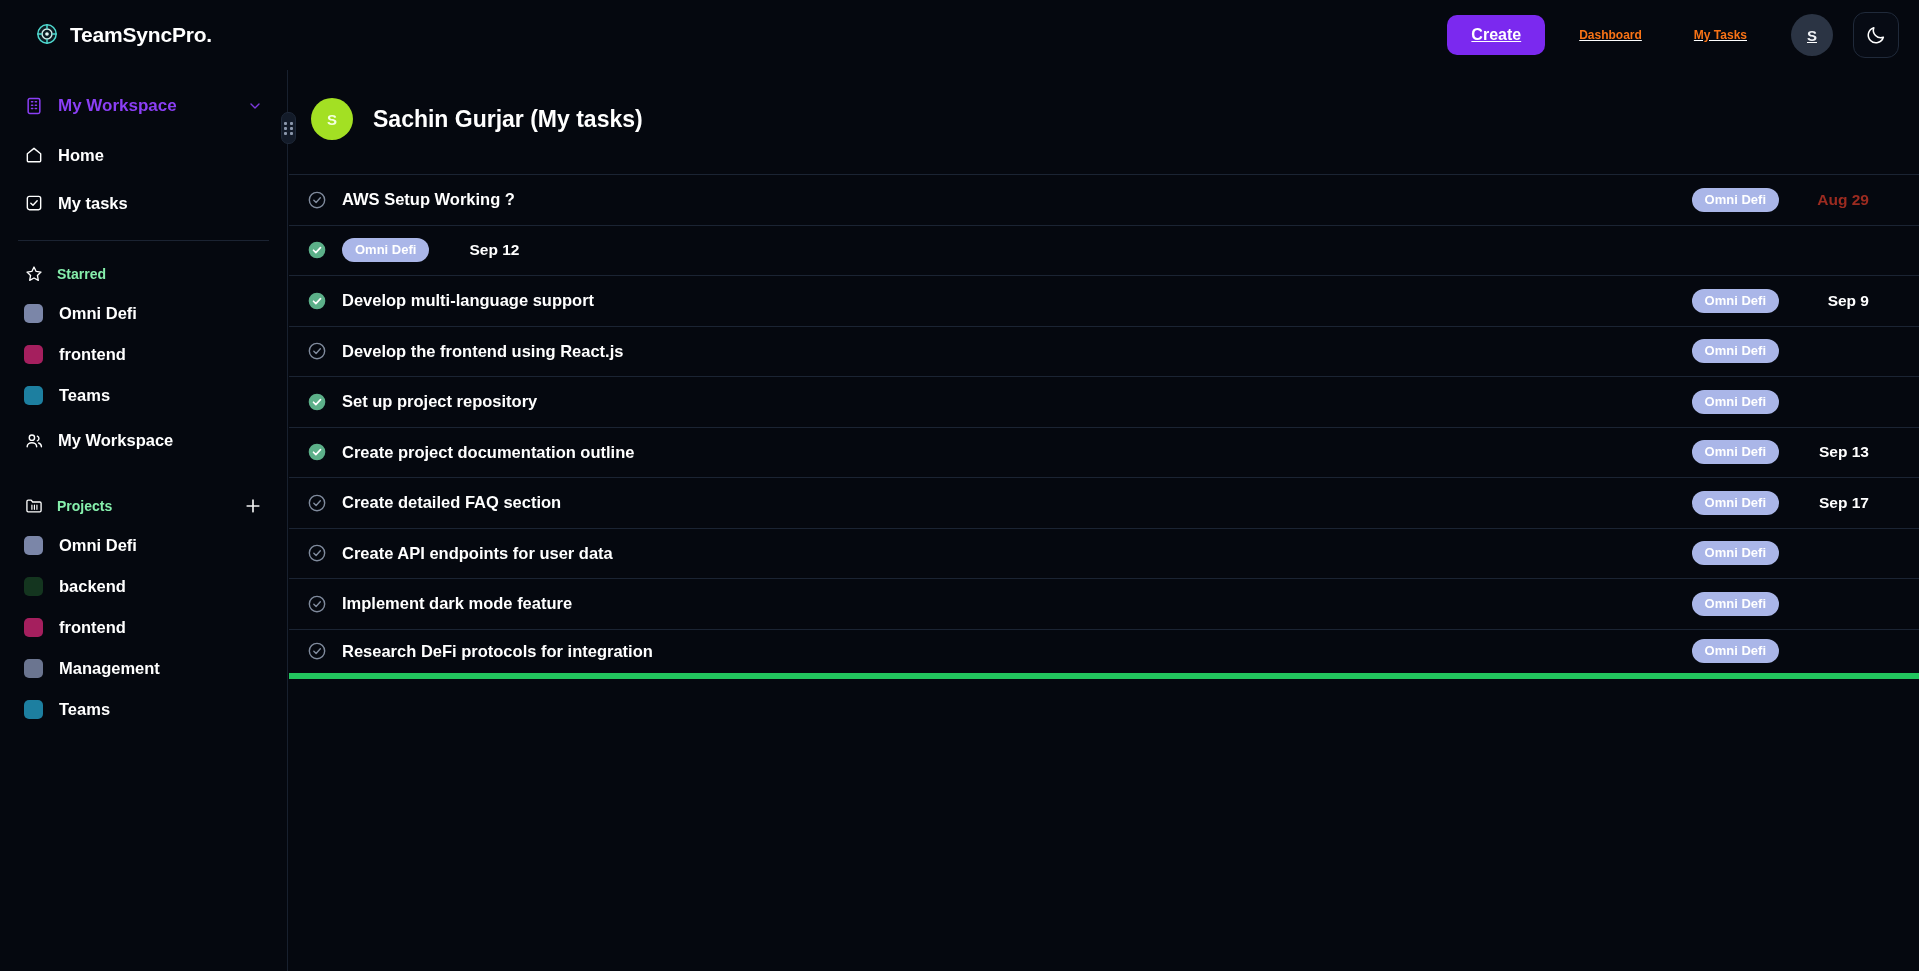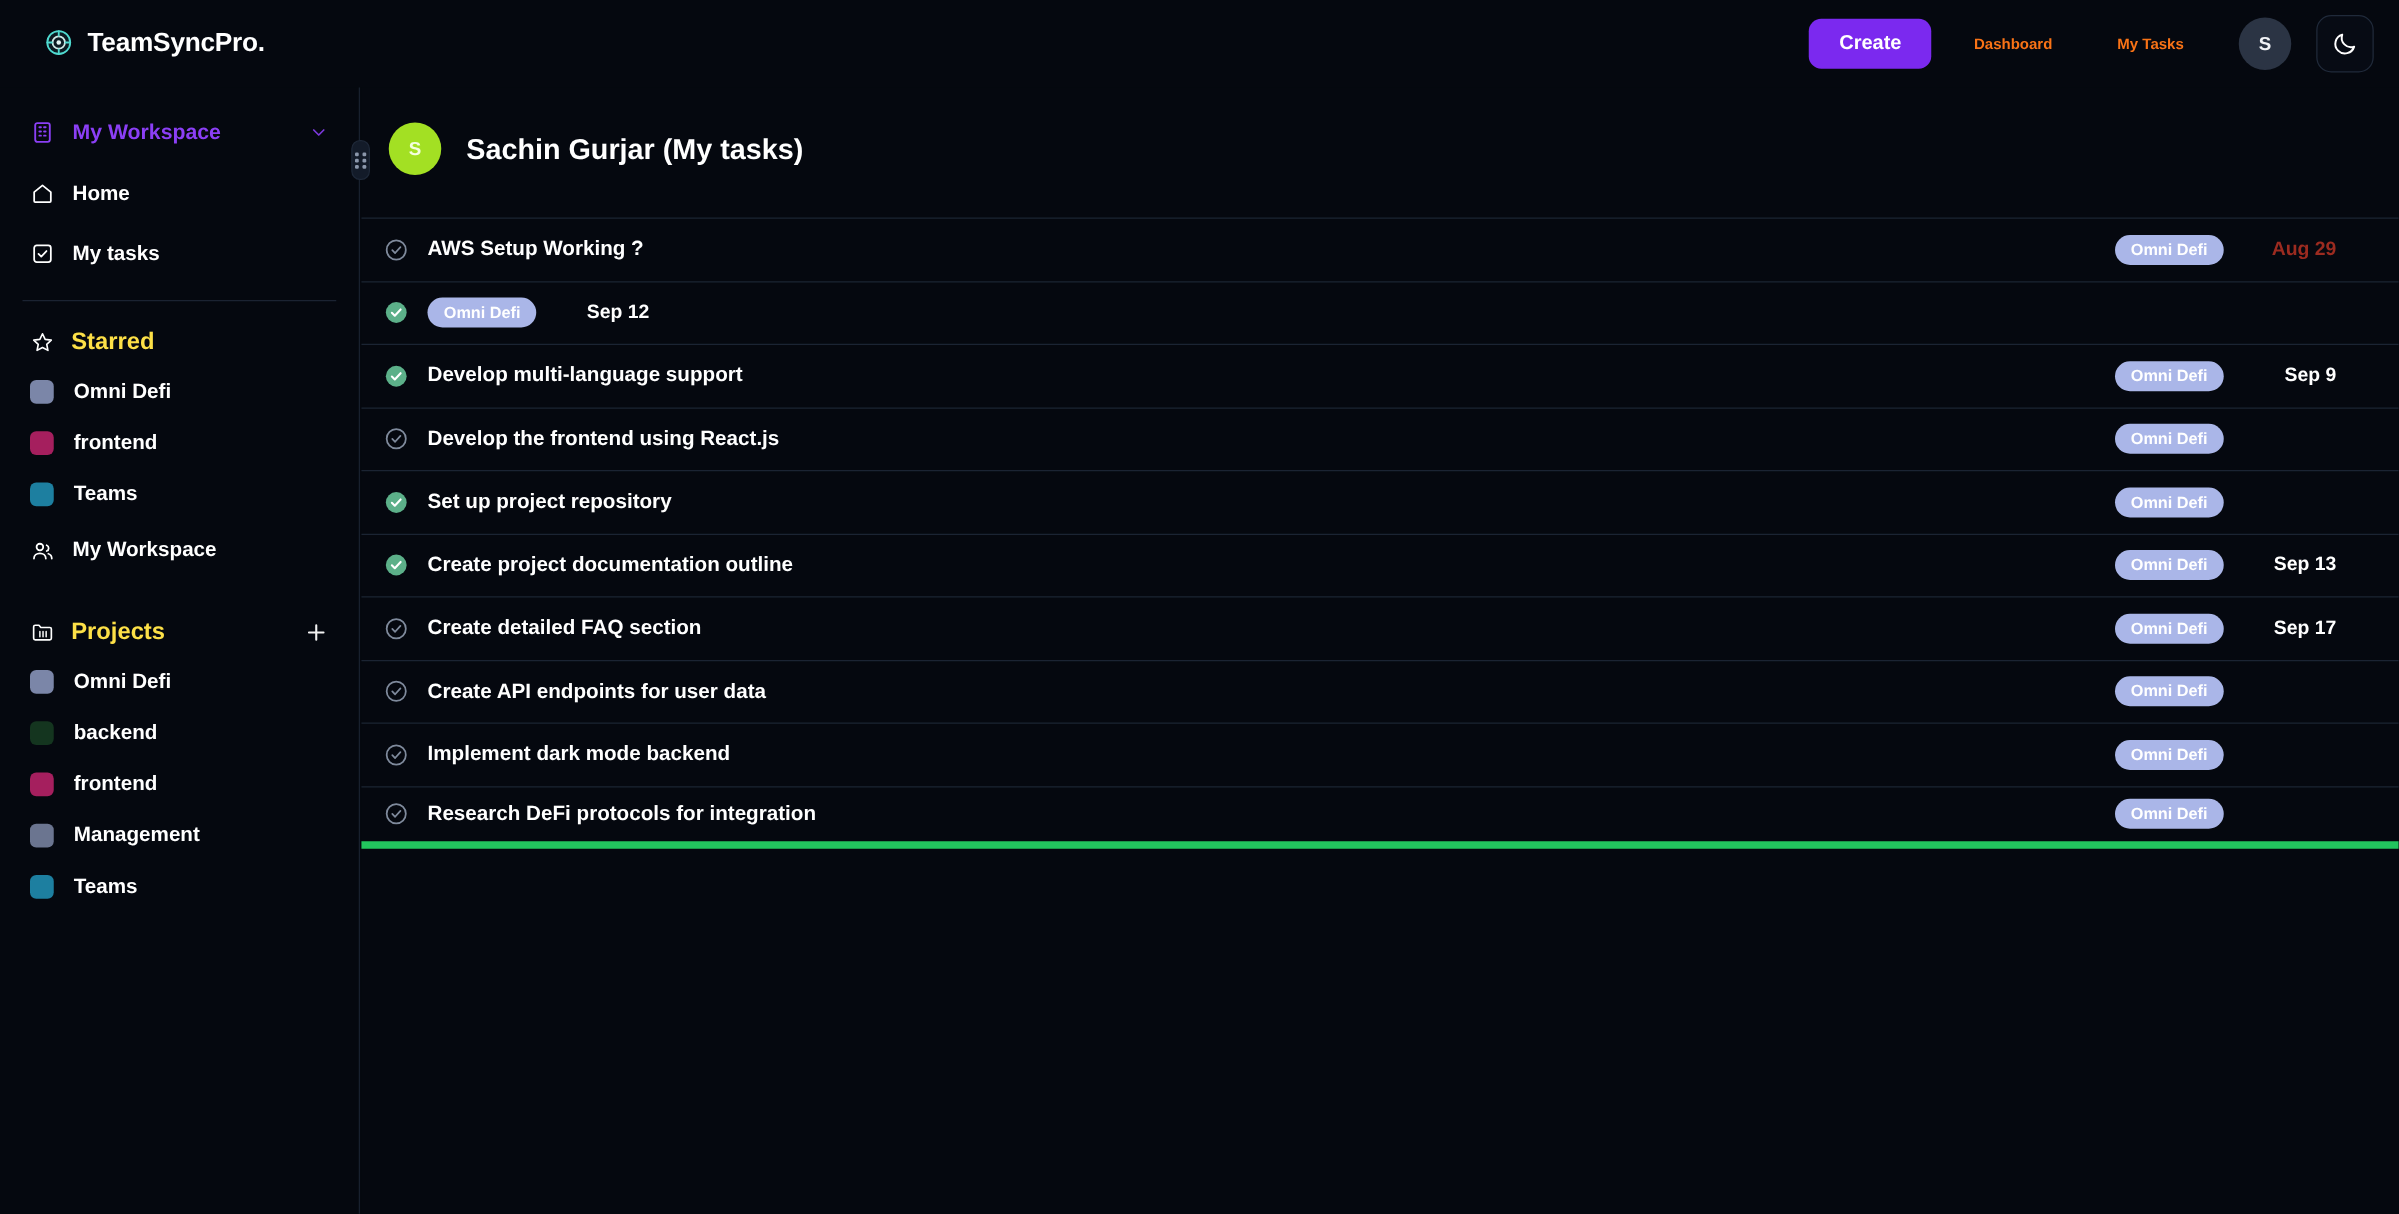--- a/index.html
+++ b/index.html
@@ -44,21 +44,21 @@
     font-size: 16px; font-weight: 600; margin-left: 12px;
   }
   .search-input::placeholder { color: #9aa3b4; font-weight: 600; }
   .press-label { font-size: 15px; color: #9aa3b4; font-weight: 600; margin-right: 8px; }
   .kbd {
     background: #1a2130; border-radius: 7px; color: #c5ccd9;
     font-size: 13px; padding: 4px 8px; letter-spacing: 2px;
     display: inline-flex; align-items: center; gap: 3px;
   }
 
-  .topnav { position: absolute; right: 20px; top: 0; height: 70px; display: flex; align-items: center; gap: 0; }
+  .topnav { position: absolute; right: 20px; top: 0; height: 70px; display: flex; align-items: center; gap: 0; text-decoration: underline; }
   .btn-create {
     background: #7b29ef; color: #fff; border: 0; border-radius: 10px;
     font-family: "Liberation Sans", sans-serif;
     font-size: 16px; font-weight: 700; padding: 11px 24px; cursor: pointer;
   }
   .navlink {
     font-size: 12px; font-weight: 700; color: #f97316;
     padding: 10px 18px; margin-left: 16px; cursor: pointer; white-space: nowrap;
   }
   .avatar-top {
@@ -99,21 +99,21 @@
   }
   .nav-item .lbl { font-size: 16.5px; font-weight: 700; color: #ffffff; }
   .nav-ico { width: 20px; height: 20px; flex: 0 0 20px; }
 
   .divider { height: 1px; background: #1b2332; margin: 16px 18px 14px 18px; }
 
   .sec-head {
     display: flex; align-items: center; gap: 13px;
     height: 38px; margin: 0 14px; padding: 0 10px;
   }
-  .sec-head .lbl { font-size: 19px; font-weight: 700; color: #fde047; flex: 1; }
+  .sec-head .lbl { font-size: 14px; font-weight: 700; color: #86efac; flex: 1; }
   .plus-btn { width: 20px; height: 20px; cursor: pointer; opacity: .95; }
 
   .proj-item {
     display: flex; align-items: center; gap: 16px;
     height: 41px; margin: 0 14px; padding: 0 10px;
     border-radius: 8px; cursor: pointer;
   }
   .swatch { width: 19px; height: 19px; border-radius: 5px; flex: 0 0 19px; }
   .proj-item .lbl { font-size: 16.5px; font-weight: 700; color: #ffffff; }
 
@@ -382,21 +382,21 @@
         </svg>
         <span class="task-title">Create API endpoints for user data</span>
         <span class="badge">Omni Defi</span>
         <span class="due empty"></span>
       </div>
       <div class="task-row">
         <svg class="chk" viewBox="0 0 24 24" fill="none">
           <circle cx="12" cy="12" r="9.2" stroke="#7f8a9c" stroke-width="1.7"></circle>
           <path d="M8.2 12.2l2.7 2.7 5.1-5.6" stroke="#7f8a9c" stroke-width="1.7" stroke-linecap="round" stroke-linejoin="round"></path>
         </svg>
-        <span class="task-title">Implement dark mode backend</span>
+        <span class="task-title">Implement dark mode feature</span>
         <span class="badge">Omni Defi</span>
         <span class="due empty"></span>
       </div>
       <div class="task-row">
         <svg class="chk" viewBox="0 0 24 24" fill="none">
           <circle cx="12" cy="12" r="9.2" stroke="#7f8a9c" stroke-width="1.7"></circle>
           <path d="M8.2 12.2l2.7 2.7 5.1-5.6" stroke="#7f8a9c" stroke-width="1.7" stroke-linecap="round" stroke-linejoin="round"></path>
         </svg>
         <span class="task-title">Research DeFi protocols for integration</span>
         <span class="badge">Omni Defi</span>

